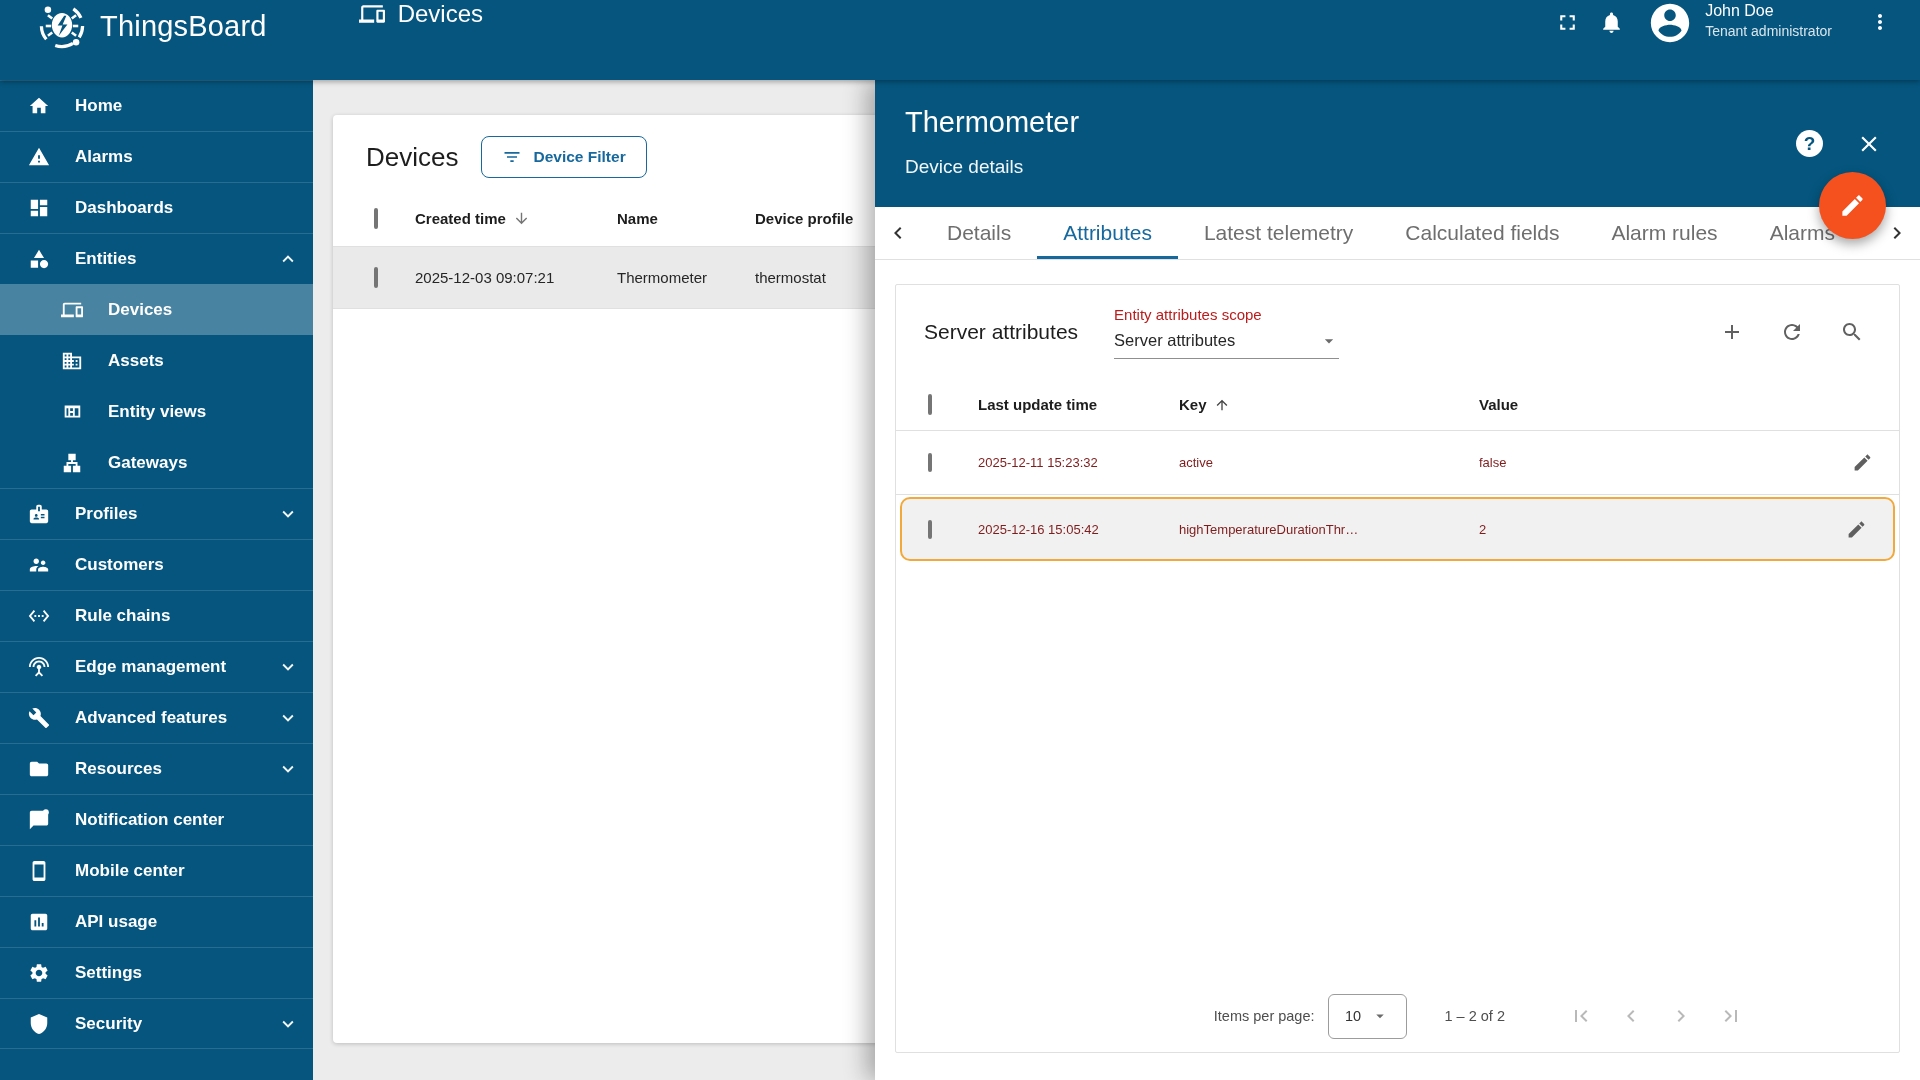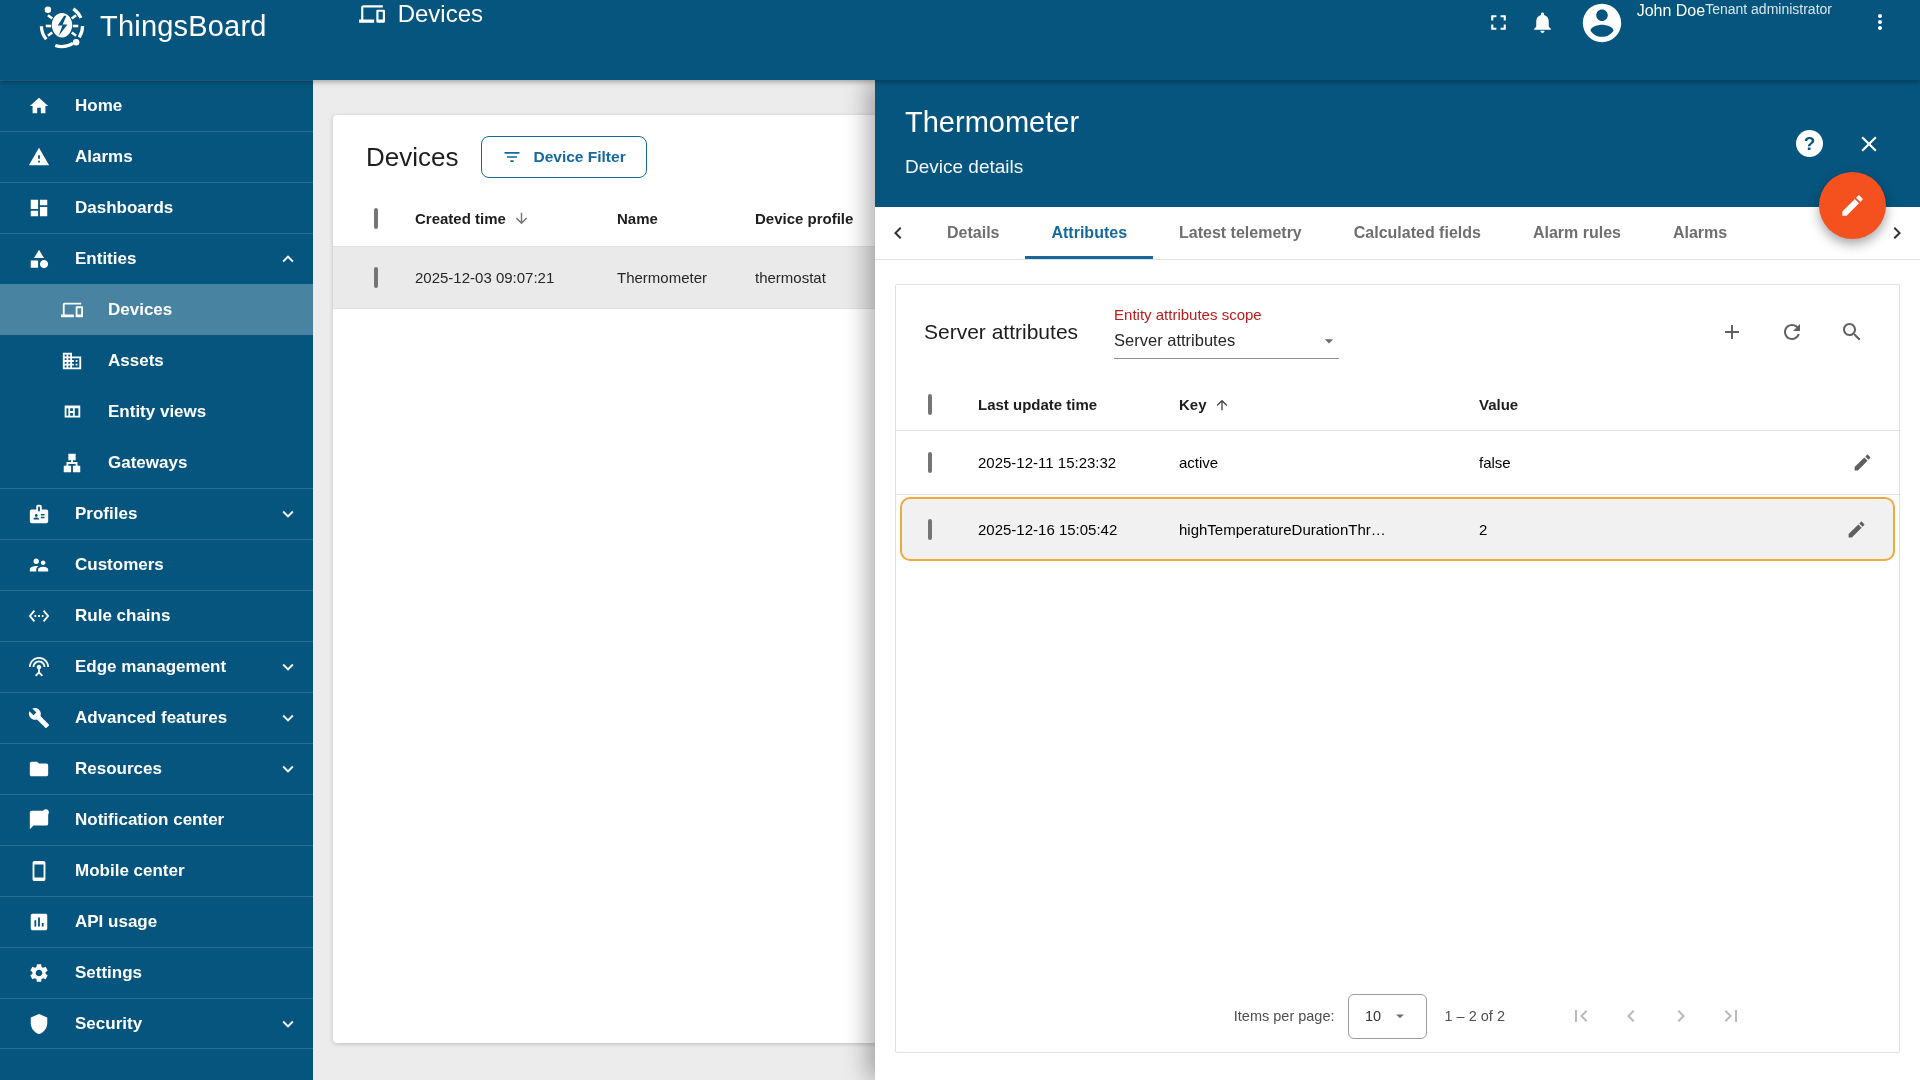--- a/index.html
+++ b/index.html
@@ -20,21 +20,21 @@
 
   
   .topbar{position:absolute;top:0;left:0;right:0;height:80px;background:var(--tb-blue);color:#fff;display:flex;align-items:flex-start;z-index:40;box-shadow:0 2px 5px rgba(0,0,0,0.3)}
   .logo{display:flex;align-items:center;gap:12px;padding-left:36px;cursor:pointer}
   .logo-text{font-size:29px;font-weight:400;letter-spacing:0.2px}
   .page-crumb{display:flex;align-items:center;gap:13px;margin-left:92px}
   .page-crumb .crumb-label{font-size:24px;font-weight:400}
   .topbar-spacer{flex:1}
   .top-icon-btn{width:44px;height:44px;display:flex;align-items:center;justify-content:center;cursor:pointer;color:#fff}
   .avatar-wrap{margin-left:14px;margin-right:12px;cursor:pointer}
-  .user-block{display:flex;flex-direction:row;line-height:1.35;margin-right:26px;cursor:pointer}
+  .user-block{display:flex;flex-direction:column;line-height:1.35;margin-right:26px;cursor:pointer}
   .user-name{font-size:16px}
   .user-role{font-size:14px;color:rgba(255,255,255,0.85)}
   .kebab{margin-right:18px}
 
   
   .sidebar{position:absolute;top:80px;left:0;bottom:0;width:313px;background:var(--tb-blue);z-index:10;overflow:hidden}
   .nav-item{height:51px;display:flex;align-items:center;gap:25px;padding-left:28px;padding-right:14px;color:#fff;font-size:17px;font-weight:600;border-top:1px solid rgba(255,255,255,0.14);cursor:pointer}
   .nav-item:last-child{border-bottom:1px solid rgba(255,255,255,0.14)}
   .nav-item.sub{padding-left:61px;border-top:none}
   .nav-item.active{background:var(--tb-blue-sel)}
@@ -63,52 +63,52 @@
   .panel-title{font-size:29px;font-weight:400;margin-top:6px}
   .panel-subtitle{font-size:19px;font-weight:400;margin-top:17px;color:rgba(255,255,255,0.95)}
   .help-circle{position:absolute;right:97px;top:50px;width:27px;height:27px;border-radius:50%;background:#fff;color:var(--tb-blue);font-size:19px;font-weight:700;display:flex;align-items:center;justify-content:center;cursor:pointer}
   .panel-close{position:absolute;right:38px;top:51px;width:26px;height:26px;color:#fff;cursor:pointer}
   .fab{position:absolute;right:34px;top:92px;width:67px;height:67px;border-radius:50%;background:var(--orange);border:none;display:flex;align-items:center;justify-content:center;color:#fff;cursor:pointer;box-shadow:0 5px 12px rgba(0,0,0,0.35);z-index:5}
   .fab .mi{width:27px;height:27px}
 
   .tabbar{height:53px;display:flex;align-items:stretch;border-bottom:1px solid var(--div);background:#fff}
   .tab-arrow{width:46px;display:flex;align-items:center;justify-content:center;color:#333;cursor:pointer;flex:none}
   .tab-arrow .mi{width:24px;height:24px}
-  .tab{display:flex;align-items:center;justify-content:center;padding:0 26px;font-size:16px;font-weight:700;color:var(--muted);cursor:pointer;position:relative;white-space:nowrap}
+  .tab{display:flex;align-items:center;justify-content:center;padding:0 26px;font-size:21px;font-weight:400;color:var(--muted);cursor:pointer;position:relative;white-space:nowrap}
   .tab.active{color:var(--accent)}
   .tab.active::after{content:"";position:absolute;left:0;right:0;bottom:0;height:3px;background:var(--accent)}
   .tab-arrow.right{margin-left:auto}
 
   .panel-body{position:absolute;top:180px;left:0;right:0;bottom:0;background:#fff}
   .attr-card{position:absolute;left:20px;right:20px;top:24px;bottom:27px;border:1px solid var(--div);border-radius:2px;background:#fff;overflow:hidden}
   .attr-head{height:94px;display:flex;align-items:center;padding:0 28px}
   .attr-title{font-size:21px;font-weight:500;color:#1d1d1d}
   .scope-select{margin-left:36px;width:225px;border-bottom:1px solid #8F8F8F;padding-bottom:7px;cursor:pointer}
   .scope-label{font-size:15px;color:#b91c1c;margin-bottom:8px}
   .scope-value-row{display:flex;align-items:center;justify-content:space-between}
   .scope-value{font-size:16.5px;color:#262626}
   .scope-value-row .mi{width:20px;height:20px;color:#6b6b6b}
   .attr-actions{margin-left:auto;display:flex;align-items:center;gap:22px}
   .icon-btn{width:38px;height:38px;display:flex;align-items:center;justify-content:center;color:#616161;cursor:pointer;background:none;border:none}
   .icon-btn .mi{width:24px;height:24px}
 
   .agrid{display:grid;grid-template-columns:50px 201px 300px 1fr 56px;align-items:center;padding-left:32px}
   .attr-thead{height:52px;border-bottom:1px solid var(--div);font-size:15px;font-weight:700;color:#1d1d1d}
-  .attr-row{height:64px;font-size:15px;color:#000000}
+  .attr-row{height:64px;font-size:13px;color:#7f1d1d}
   .attr-row.first{border-bottom:1px solid var(--div)}
   .attr-row.hl{margin:2px 4px 0 4px;border:2px solid var(--amber);border-radius:10px;background:#F1F1F1;padding-left:26px;height:64px}
   .row-edit{color:#5f5f5f;cursor:pointer;justify-self:end;margin-right:26px}
   .row-edit .mi{width:21px;height:21px}
   .sort-up{width:16px;height:16px;color:#444}
 
   .paginator{position:absolute;left:0;right:0;bottom:0;height:72px;display:flex;align-items:center;justify-content:flex-end;padding-right:148px;color:#4e4e4e;font-size:14.5px}
   .pp-label{margin-right:13px}
   .pp-box{width:79px;height:45px;border:1px solid #9c9c9c;border-radius:6px;display:flex;align-items:center;justify-content:center;gap:10px;cursor:pointer;color:#333}
   .pp-box .mi{width:18px;height:18px;color:#6b6b6b}
-  .pp-range{margin-left:18px;margin-right:46px;white-space:nowrap}
+  .pp-range{margin-left:38px;margin-right:46px;white-space:nowrap}
   .pg-btn{width:40px;height:40px;display:flex;align-items:center;justify-content:center;color:#B9B9B9;margin-left:10px}
   .pg-btn .mi{width:24px;height:24px}
 </style>
 </head>
 <body>
 
 <div class="app">
 
   <header class="topbar">
     <div class="logo">

